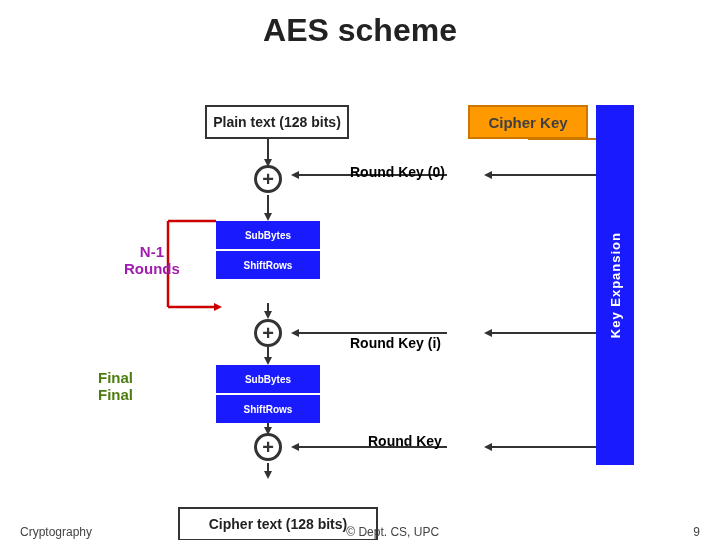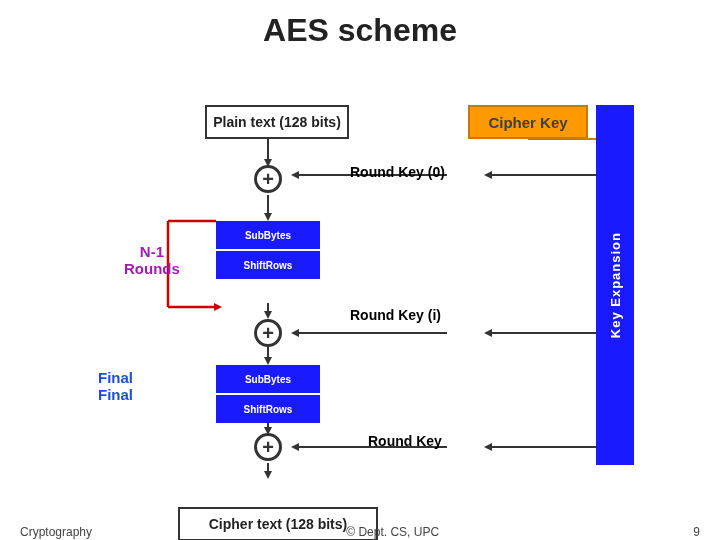--- a/index.html
+++ b/index.html
@@ -137,21 +137,21 @@
       margin-left: 24px;
     }
 
     
     .final-label {
       position: absolute;
       left: 98px;
       top: 316px;
       font-size: 15px;
       font-weight: bold;
-      color: #1d4ed8;
+      color: #4d7c0f;
       text-align: center;
     }
 
     
     .cipher-text-box {
       position: absolute;
       left: 178px;
       top: 454px;
       width: 200px;
       height: 34px;
@@ -267,21 +267,21 @@
 
   <div class="blue-block" style="left:216px; top:168px; width:104px; height:28px;">SubBytes</div>
 
   <div class="blue-block" style="left:216px; top:198px; width:104px; height:28px;">ShiftRows</div>
 
 
   <div class="plus-circle" style="left:254px; top:266px;">
     <span>+</span>
   </div>
 
-  <div class="round-key-label" style="left:350px; top:254px;">Round Key (i)</div>
+  <div class="round-key-label" style="left:350px; top:282px;">Round Key (i)</div>
 
   <div class="final-label">
     <span>Final</span><br>
     <span>Final</span>
   </div>
 
   <div class="blue-block" style="left:216px; top:312px; width:104px; height:28px;">SubBytes</div>
 
   <div class="blue-block" style="left:216px; top:342px; width:104px; height:28px;">ShiftRows</div>
 

